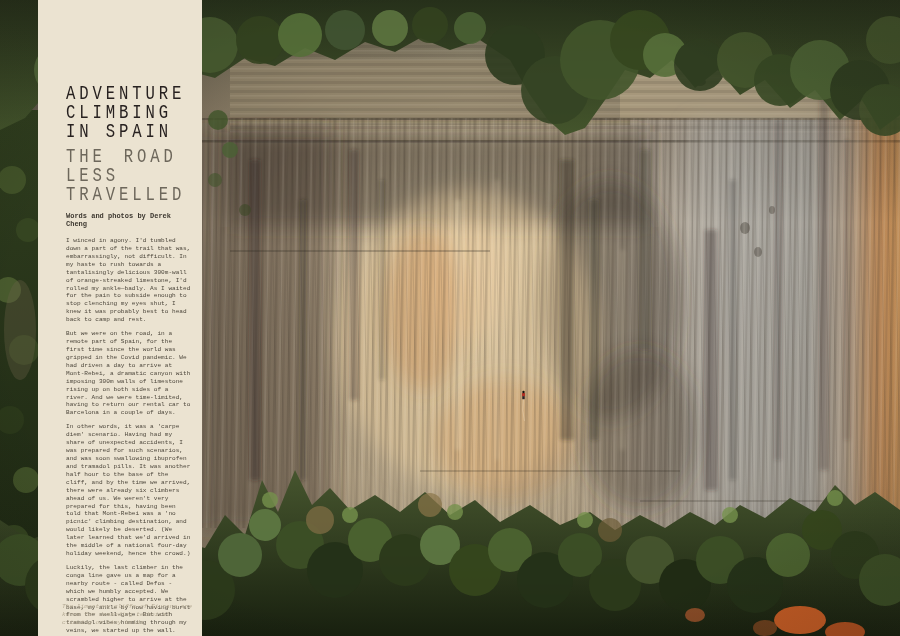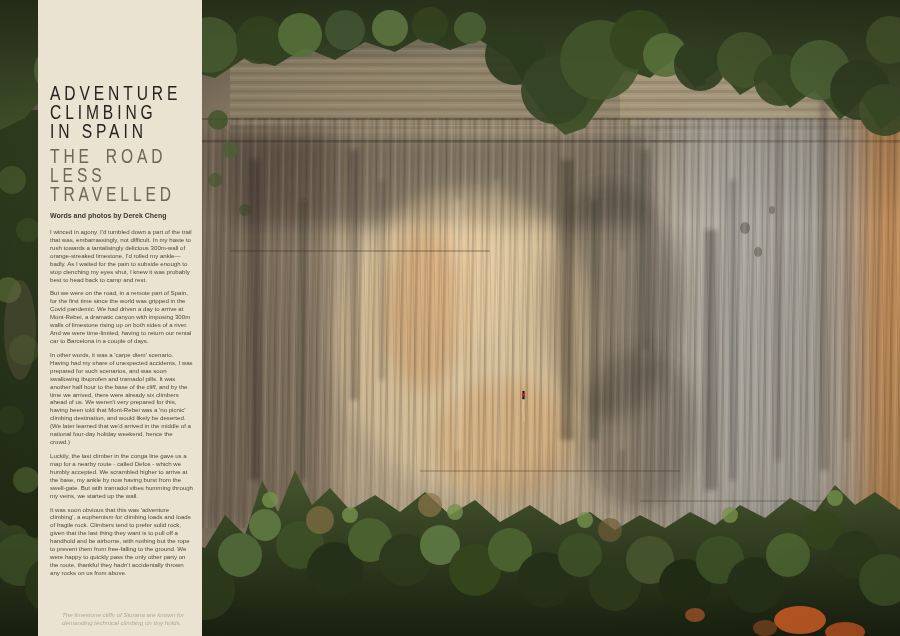--- a/index.html
+++ b/index.html
@@ -9,21 +9,21 @@
   }
   #photo-svg { position:absolute; left:0; top:0; width:900px; height:636px; display:block; }
 
   
   .panel {
     position:absolute; left:38px; top:0; width:164px; height:636px;
     background:#ebe3d1;
   }
   .panel-inner {
     position:relative; box-sizing:border-box; height:100%;
-    padding:84px 9px 34px 12px; overflow:hidden;
+    padding:84px 9px 34px 28px; overflow:hidden;font-family:Liberation Mono, monospace;
   }
   .title-block { margin:0 0 6px 0; }
   .title-line, .subtitle-line {
     font-size:20px; line-height:19px; font-weight:400;
     letter-spacing:5px; white-space:nowrap;
     transform:scaleX(0.78); transform-origin:0 50%;
   }
   .title-line  { color:#272120; }
   .subtitle-block { margin:0 0 8px 0; }
   .subtitle-line { color:#6d675b; word-spacing:6px; }

